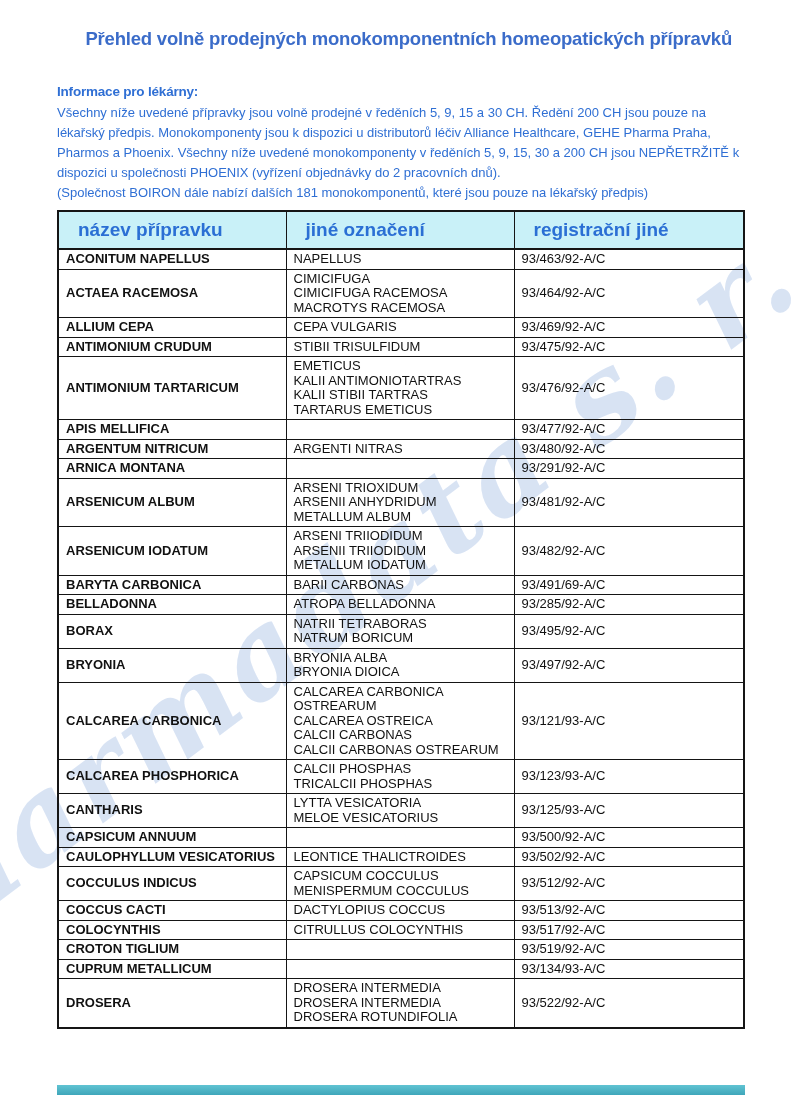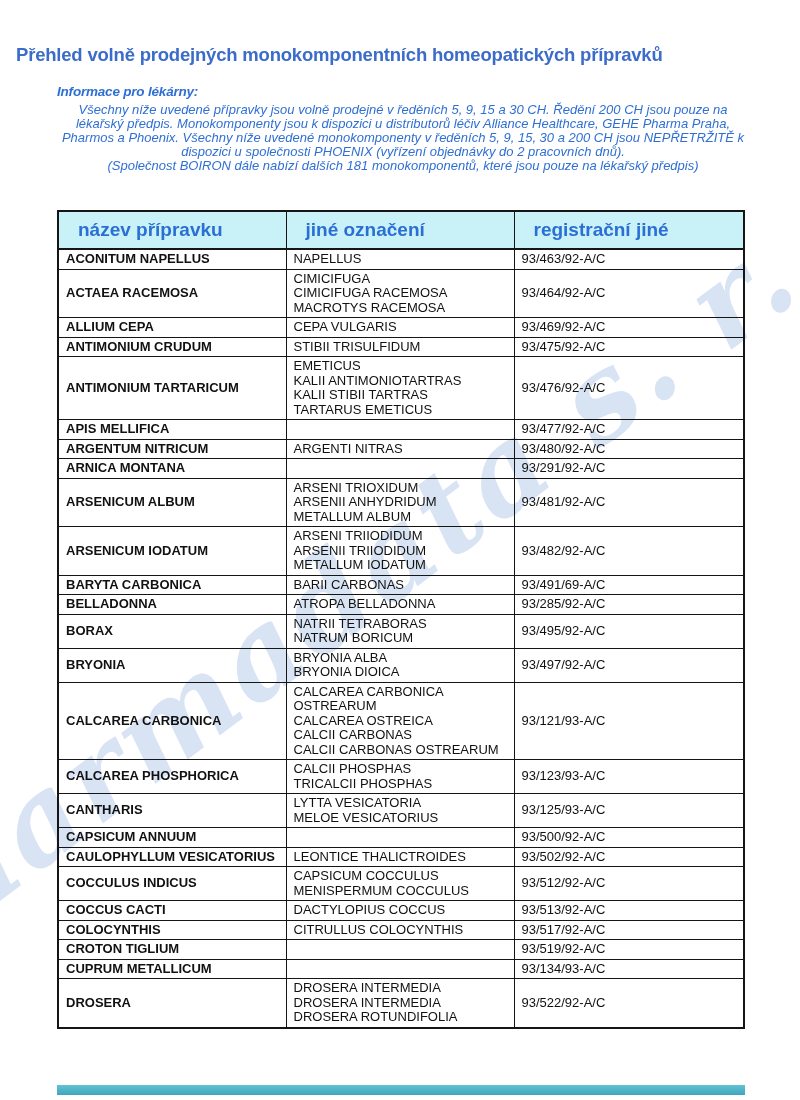--- a/index.html
+++ b/index.html
@@ -15,34 +15,33 @@
     position:absolute;left:390px;top:555px;z-index:0;
     transform:translate(-50%,-50%) rotate(-37deg);
     font-family:"DejaVu Serif",serif;
     font-style:italic;font-weight:bold;
     font-size:118px;letter-spacing:4px;white-space:nowrap;
     color:var(--watermark-blue,#b9cdeb);opacity:.55;
     pointer-events:none;
   }
 
   .title{
-    position:absolute;top:28px;left:0;width:732px;margin:16px;
-    text-align:left;
+    position:absolute;top:28px;left:0;width:732px;margin:0;
+    text-align:right;
     font-size:18.5px;font-weight:bold;letter-spacing:-0.2px;
     color:var(--title-blue,#3b6cc9);
     z-index:2;
   }
 
   .info{
     position:absolute;left:57px;top:84px;width:692px;z-index:2;
     color:var(--info-blue,#2f6fd4);
-    font-style:italic;
   }
   .info-heading{font-size:13.5px;font-weight:bold;margin-bottom:4px;letter-spacing:-0.2px;}
-  .info-text{font-size:13px;line-height:14px;text-align:center;}
+  .info-text{font-size:13px;line-height:20px;}
 
   .tbl{
     position:absolute;left:57px;top:210px;width:688px;z-index:1;
     border-collapse:collapse;table-layout:fixed;
     border:2px solid var(--border,#151515);
     background:transparent;
   }
   .tbl th,.tbl td{
     border:1px solid var(--border,#151515);
     vertical-align:middle;

